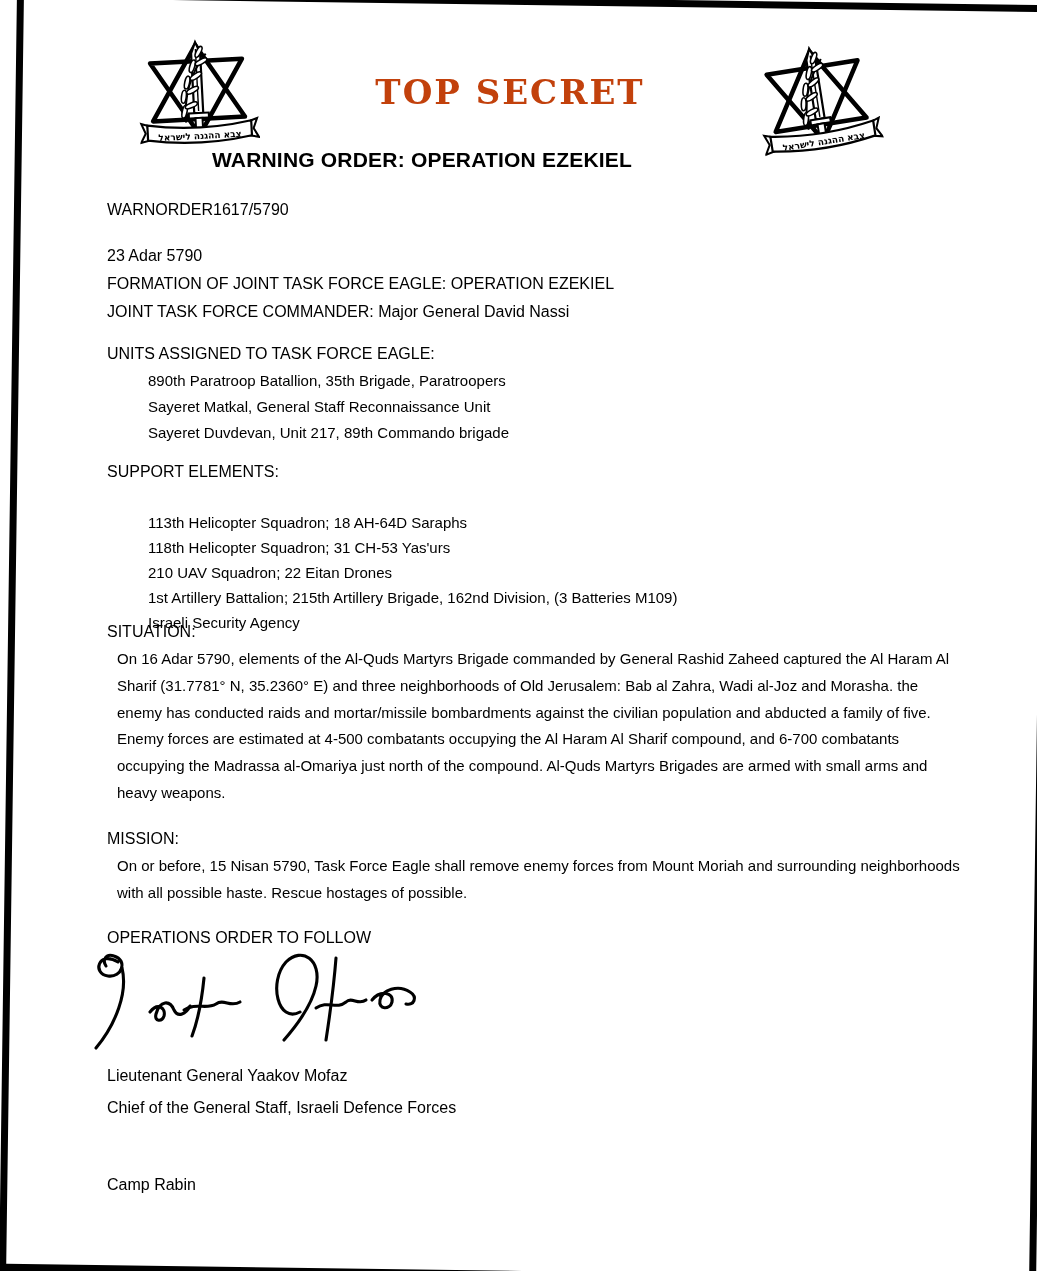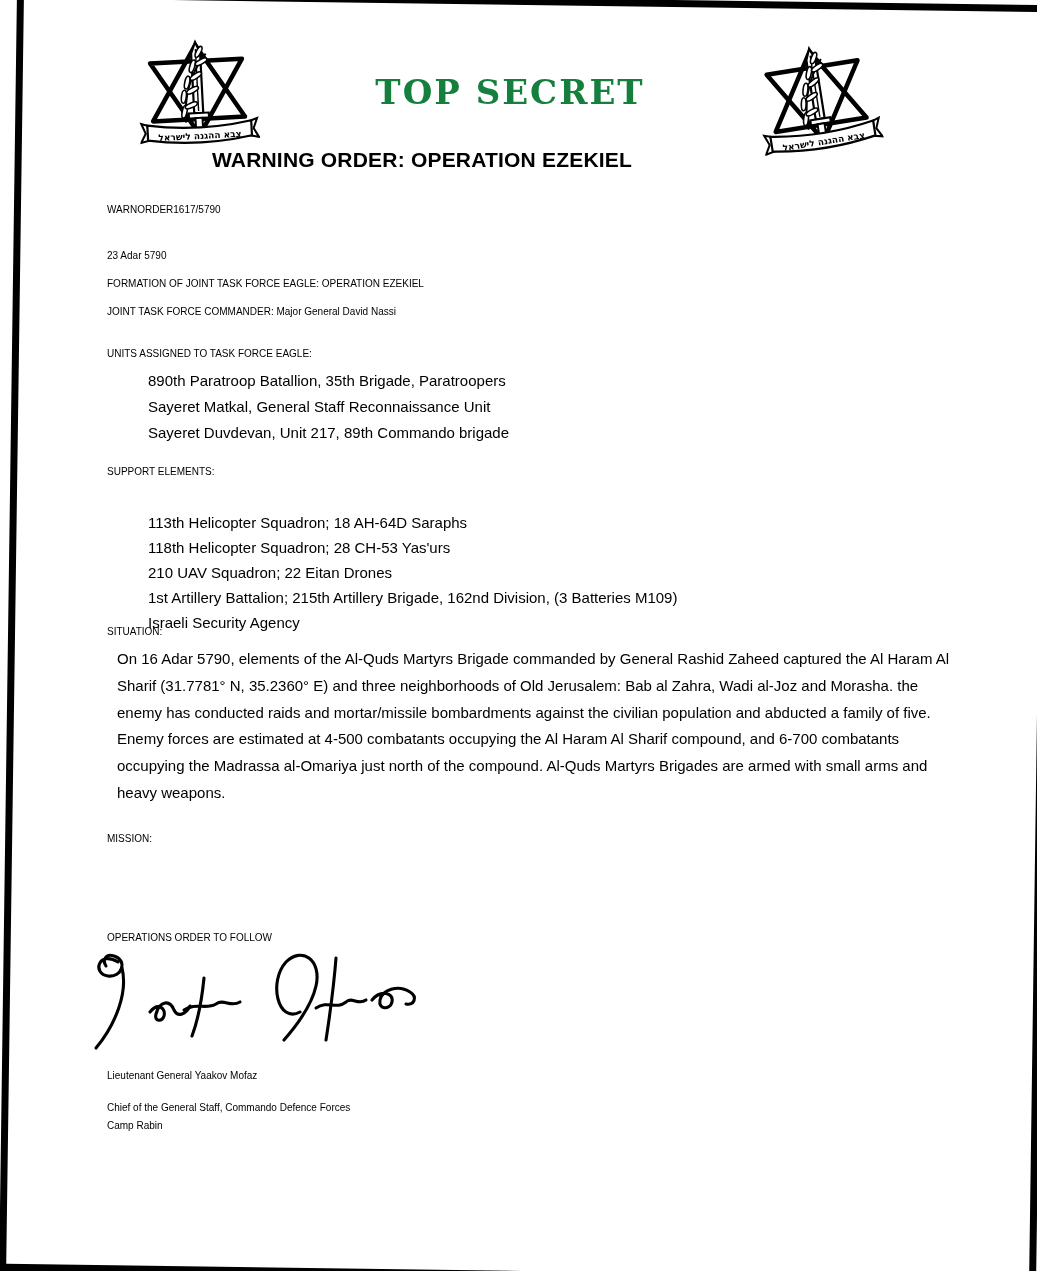--- a/index.html
+++ b/index.html
@@ -22,28 +22,28 @@
   .emblem { position: absolute; }
   .emblem-left  { left: 138px; top: 36px; width: 120px; height: 126px; transform: rotate(-3deg); }
   .emblem-right { left: 758px; top: 42px; width: 120px; height: 126px; transform: rotate(-9deg); }
   .top-secret {
     position: absolute; top: 72px; left: 0; width: 1020px;
     text-align: center;
     font-family: "DejaVu Serif", serif;
     font-weight: 700;
     font-size: 34px;
     letter-spacing: 2px;
-    color: #15803d;
+    color: #c2410c;
   }
   .doc-title {
     position: absolute; top: 148px; left: 0; width: 844px; margin: 0;
     text-align: center;
     font-size: 21px; font-weight: 700; letter-spacing: 0.2px;
   }
-  .line { position: absolute; left: 107px; font-size: 10px; line-height: 20px; white-space: nowrap; }
+  .line { position: absolute; left: 107px; font-size: 16px; line-height: 20px; white-space: nowrap; }
   .list { position: absolute; left: 107px; font-size: 15px; }
   .list .li { padding-left: 41px; white-space: nowrap; }
   .units-list .li { line-height: 26px; }
   .support-list .li { line-height: 25px; }
   .para {
     position: absolute; left: 107px; width: 848px;
     font-size: 15px; line-height: 26.8px; margin-left: 10px;
   }
   .sig-svg { position: absolute; left: 88px; top: 948px; }
   .sig-stroke { fill: none; stroke: #000; stroke-width: 3.1; stroke-linecap: round; stroke-linejoin: round; }
@@ -115,46 +115,47 @@
   <div class="list units-list" style="top:368px">
     <div class="li">890th Paratroop Batallion, 35th Brigade, Paratroopers</div>
     <div class="li">Sayeret Matkal, General Staff Reconnaissance Unit</div>
     <div class="li">Sayeret Duvdevan, Unit 217, 89th Commando brigade</div>
   </div>
 
   <div class="line" style="top:462px">SUPPORT ELEMENTS:</div>
 
   <div class="list support-list" style="top:510px">
     <div class="li">113th Helicopter Squadron; 18 AH-64D Saraphs</div>
-    <div class="li">118th Helicopter Squadron; 28 CH-53 Yas'urs</div>
+    <div class="li">118th Helicopter Squadron; 31 CH-53 Yas'urs</div>
     <div class="li">210 UAV Squadron; 22 Eitan Drones</div>
     <div class="li">1st Artillery Battalion; 215th Artillery Brigade, 162nd Division, (3 Batteries M109)</div>
     <div class="li">Israeli Security Agency</div>
   </div>
 
   <div class="line" style="top:622px">SITUATION:</div>
 
   <div class="para" style="top:646px">On 16 Adar 5790, elements of the Al-Quds Martyrs Brigade commanded by General Rashid Zaheed captured the Al Haram Al Sharif (31.7781° N, 35.2360° E) and three neighborhoods of Old Jerusalem: Bab al Zahra, Wadi al-Joz and Morasha. the enemy has conducted raids and mortar/missile bombardments against the civilian population and abducted a family of five. Enemy forces are estimated at 4-500 combatants occupying the Al Haram Al Sharif compound, and 6-700 combatants occupying the Madrassa al-Omariya just north of the compound. Al-Quds Martyrs Brigades are armed with small arms and heavy weapons.</div>
 
   <div class="line" style="top:829px">MISSION:</div>
 
+  <div class="para" style="top:852px; line-height:27px">On or before, 15 Nisan 5790, Task Force Eagle shall remove enemy forces from Mount Moriah and surrounding neighborhoods with all possible haste. Rescue hostages of possible.</div>
 
   <div class="line" style="top:928px">OPERATIONS ORDER TO FOLLOW</div>
 
   <svg class="sig-svg" width="350" height="112" viewBox="0 0 350 112">
     <path class="sig-stroke" d="M30 14 C10 2 4 26 20 28 C34 30 40 12 26 8 C18 5 14 12 18 18"></path>
     <path class="sig-stroke" d="M34 20 C40 44 28 76 8 100"></path>
     <path class="sig-stroke" d="M62 64 C70 54 78 60 76 68 C74 74 66 74 68 66 C72 52 82 52 86 62 C90 70 98 66 102 58"></path>
     <path class="sig-stroke" d="M116 30 C114 50 110 72 104 88"></path>
     <path class="sig-stroke" d="M96 62 C108 54 118 62 128 56 C136 50 142 60 152 54"></path>
     <path class="sig-stroke" d="M212 64 C190 76 180 34 198 14 C214 -2 234 12 228 38 C224 56 210 76 196 92"></path>
     <path class="sig-stroke" d="M248 10 C246 36 242 66 238 92"></path>
     <path class="sig-stroke" d="M228 60 C240 52 248 62 258 54 C264 48 270 58 278 52"></path>
     <path class="sig-stroke" d="M284 52 C292 42 306 44 304 54 C302 62 290 62 292 52 C294 42 310 36 322 44 C330 49 326 58 318 56"></path>
   </svg>
 
   <div class="line" style="top:1066px">Lieutenant General Yaakov Mofaz</div>
 
-  <div class="line" style="top:1098px">Chief of the General Staff, Commando Defence Forces</div>
+  <div class="line" style="top:1098px">Chief of the General Staff, Israeli Defence Forces</div>
 
-  <div class="line" style="top:1116px">Camp Rabin</div>
+  <div class="line" style="top:1175px">Camp Rabin</div>
 
 </div>
 
 </body></html>

